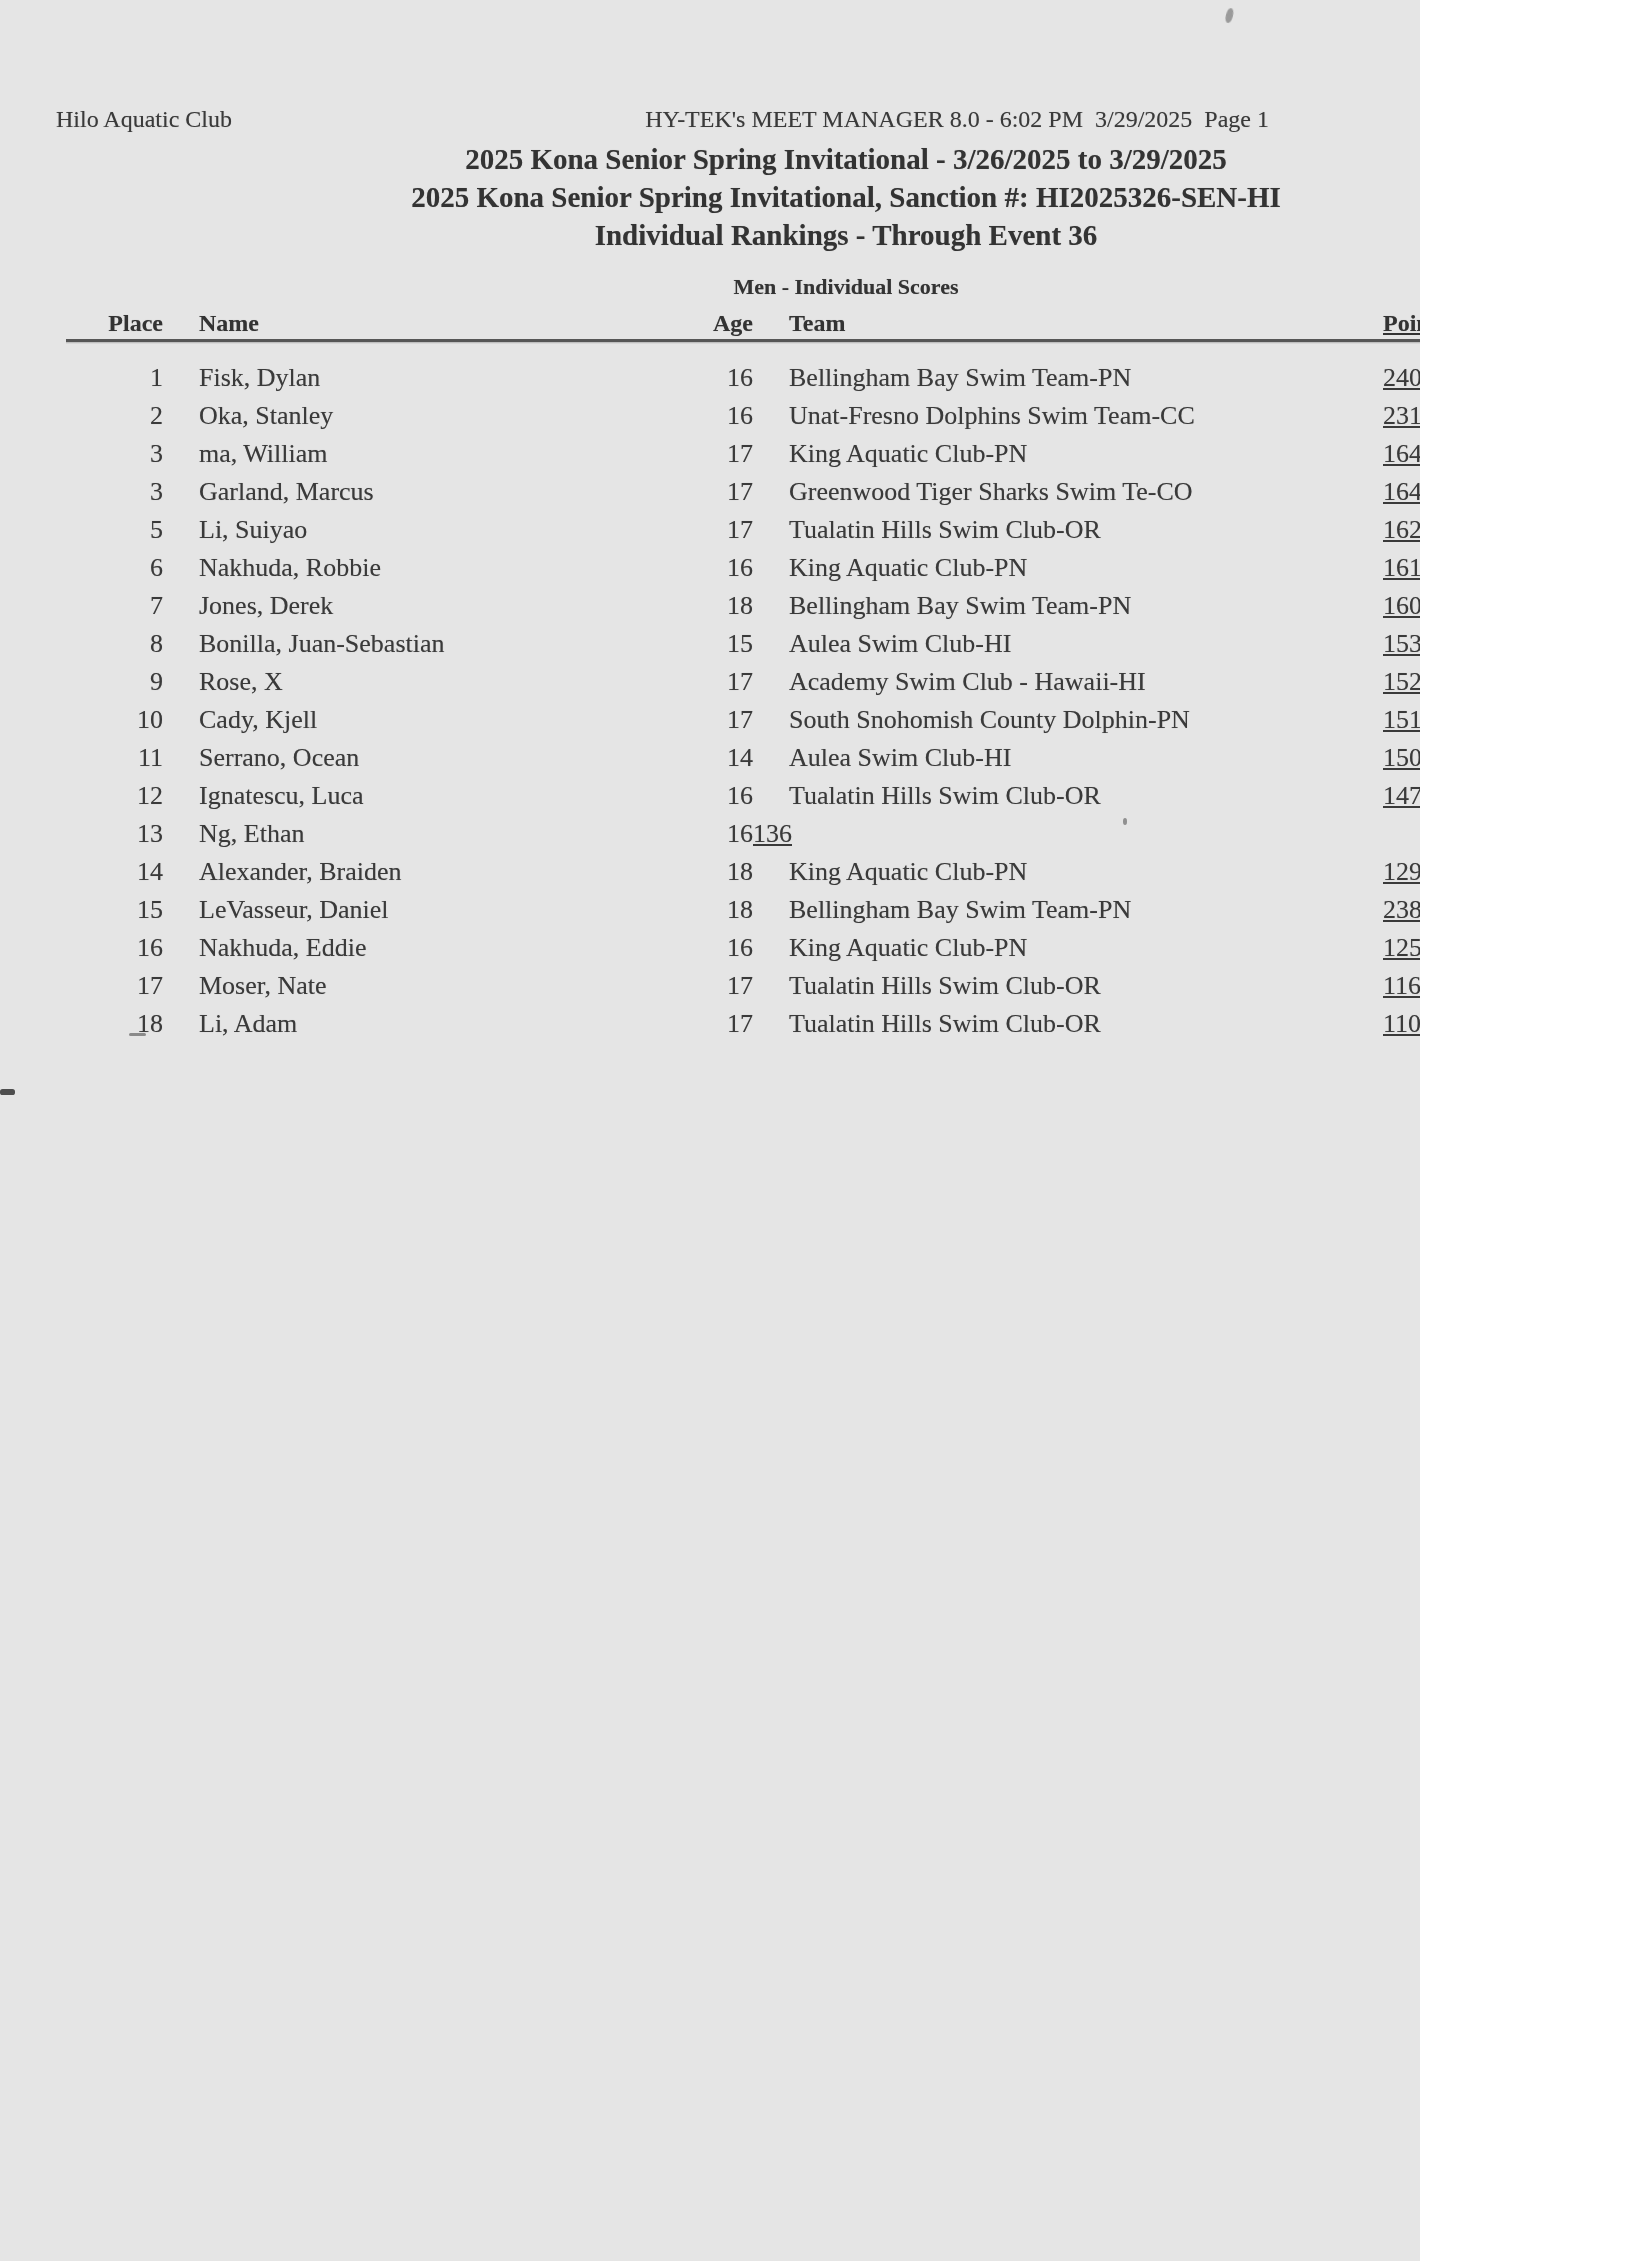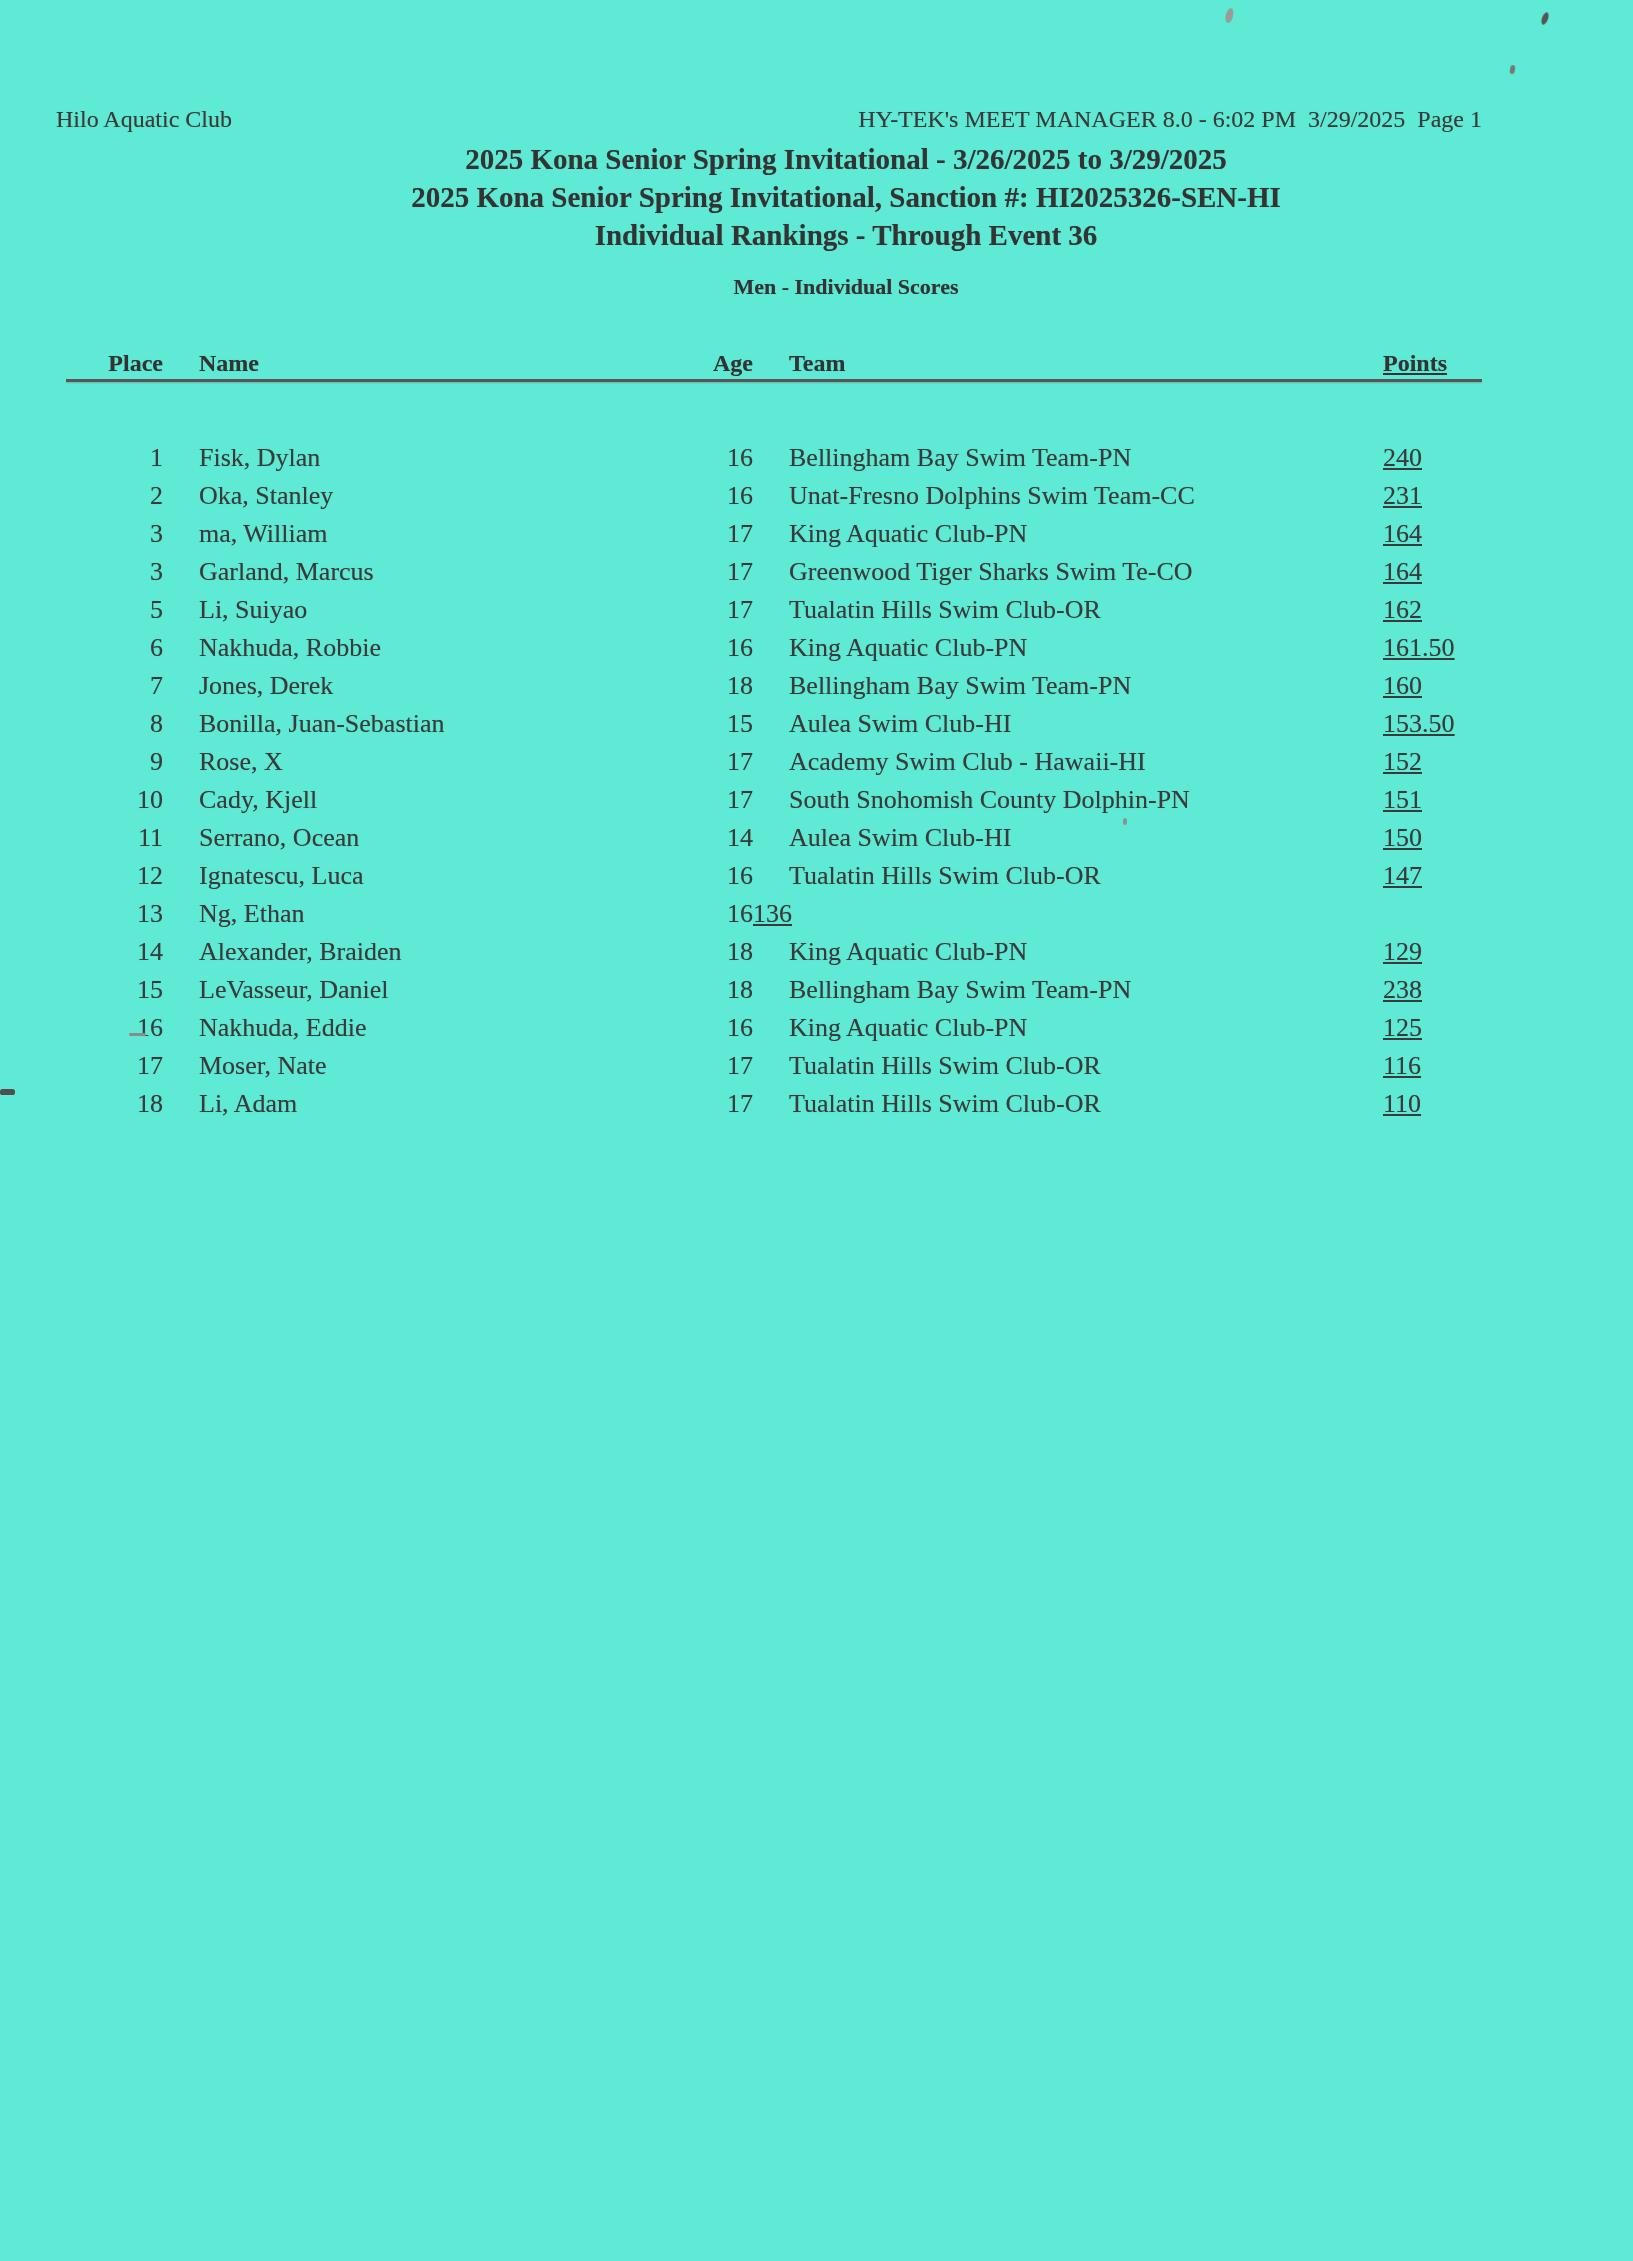--- a/index.html
+++ b/index.html
@@ -2,23 +2,23 @@
 <html style="font-size:10.5px"><head>
 <meta charset="utf-8">
 <style>
   html, body {
     margin: 0;
     padding: 0;
     background: #ffffff;
   }
   .page {
     position: relative;
-    width: 1633px;
+    width: 1420px;
     height: 2261px;
-    background: #5eead4;
+    background: #e5e5e5;
     overflow: hidden;
     font-family: "Liberation Serif", "DejaVu Serif", serif;
     color: #3a3a3a;
   }
   
   .page * {
     text-shadow: 0 0 0.7px rgba(70,70,70,0.45);
   }
 
   .topbar {
@@ -83,21 +83,21 @@
   }
   .tbody {
     padding-top: 17px;
   }
   .tbody .trow {
     height: 38px;
     font-size: 26px;
     line-height: 38px;
   }
   .cell-place { text-align: right; }
-  .cell-name  { padding-left: 36px; margin-top: 40px; }
+  .cell-name  { padding-left: 36px; }
   .cell-age   { text-align: right; }
   .cell-team  { padding-left: 36px; }
   .cell-points{ text-align: left; text-decoration: underline; }
 
   
   .artifact {
     position: absolute;
     background: #6a6a6a;
     border-radius: 50%;
     filter: blur(0.7px);

